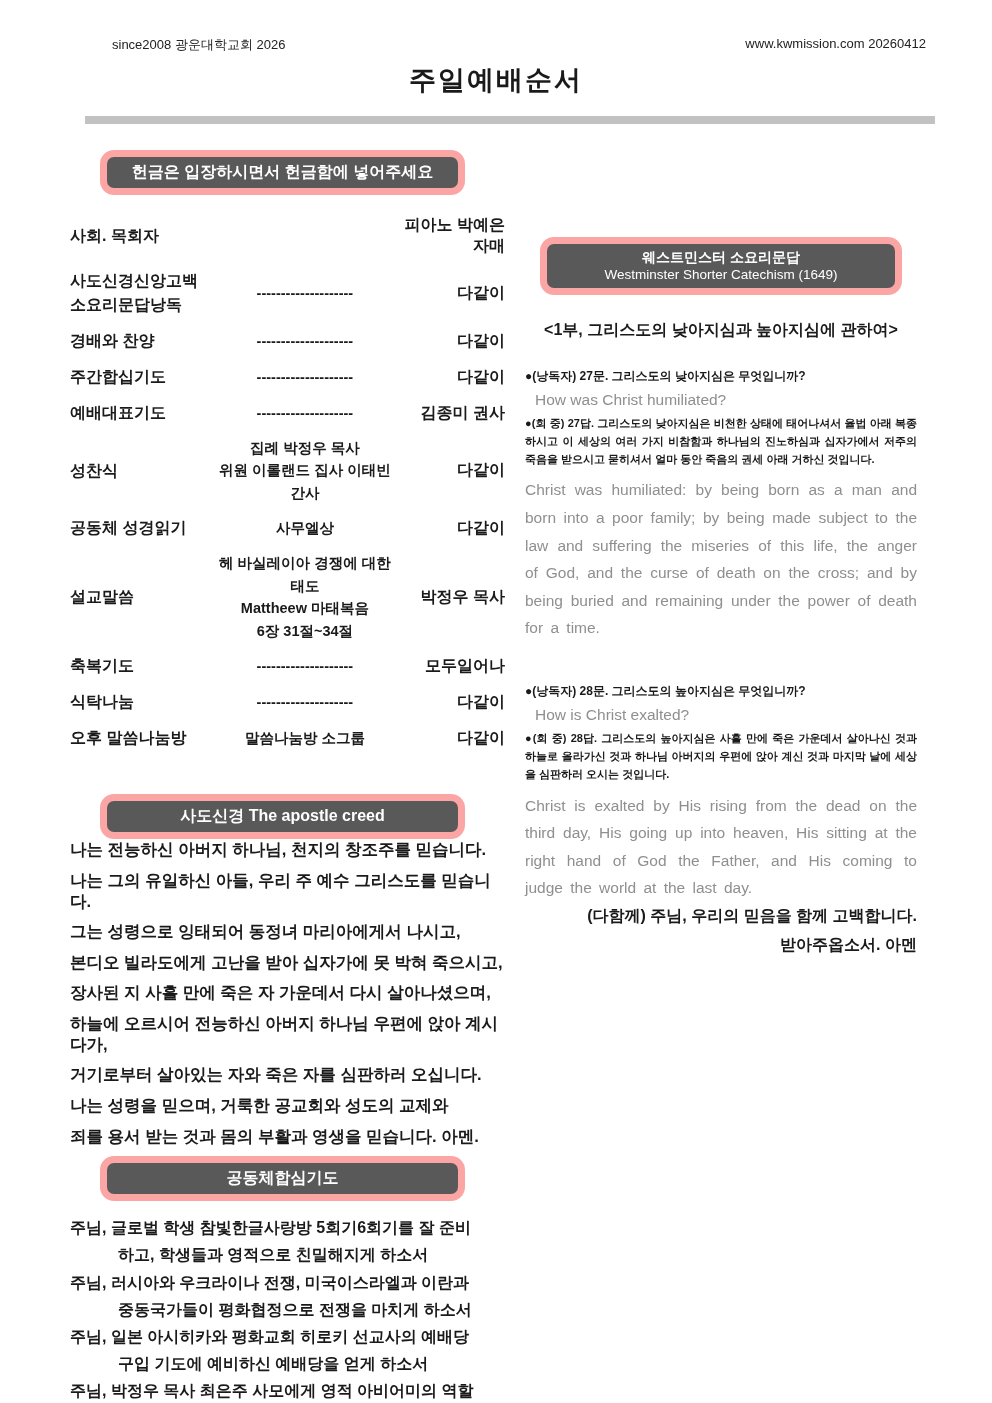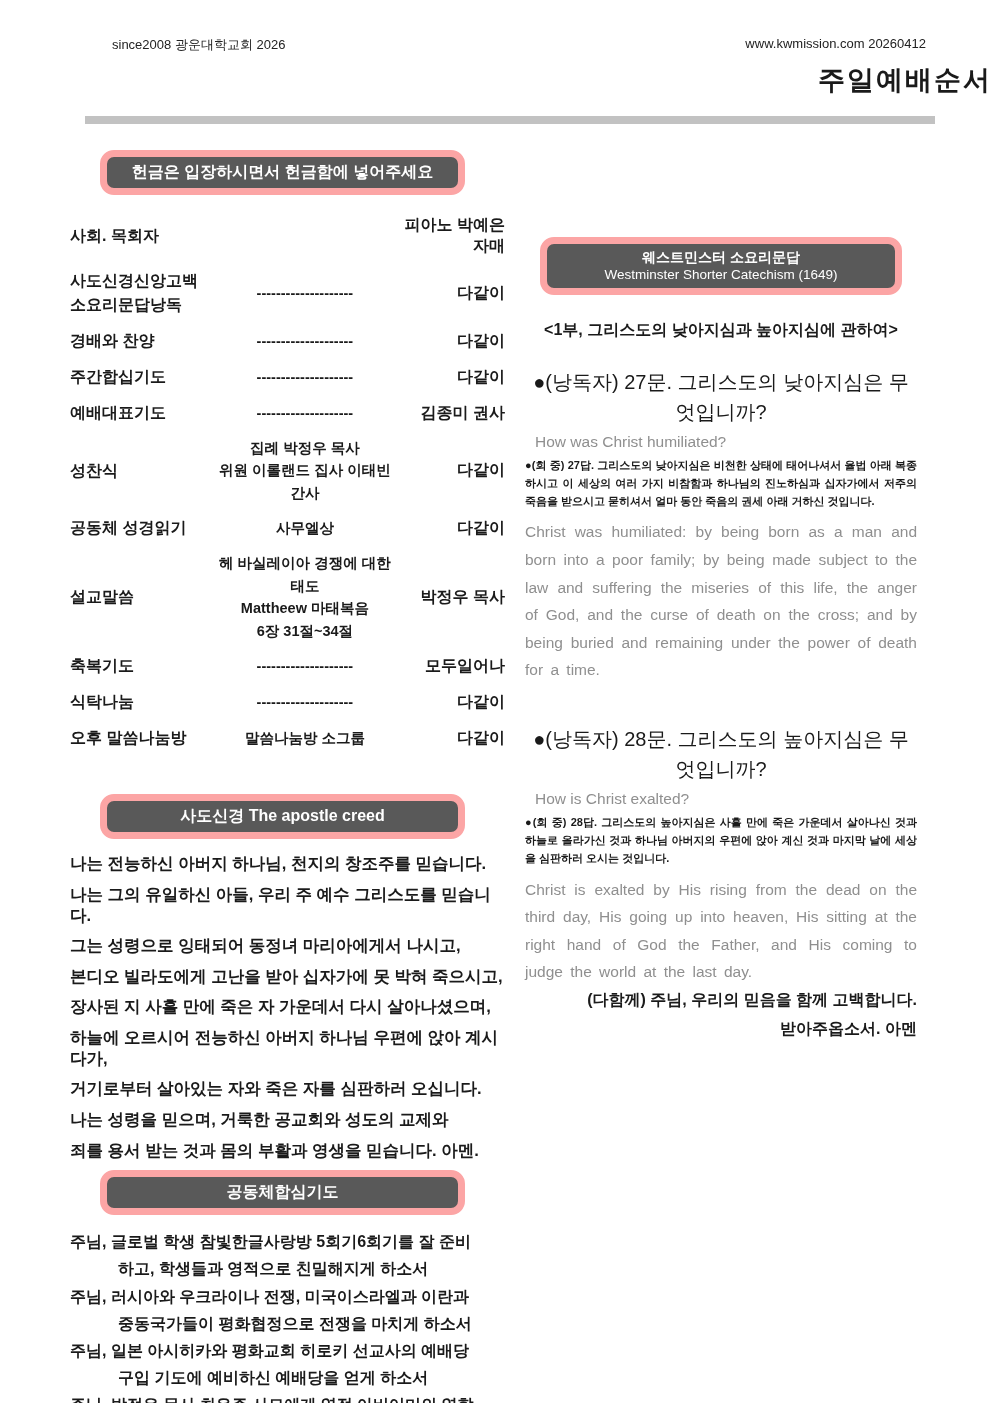--- a/index.html
+++ b/index.html
@@ -13,21 +13,21 @@
   .page {
     width: 992px; height: 1403px; position: relative;
     background: #ffffff; overflow: hidden;
     font-family: "Liberation Sans", sans-serif; color: var(--ink);
   }
   .header-row {
     display: flex; justify-content: space-between;
     padding: 36px 66px 0 66px; font-size: 13px; color: #222; margin-left: 46px;
   }
   .page-title {
-    text-align: right; font-size: 27px; font-weight: bold;
+    text-align: center; font-size: 27px; font-weight: bold;
     margin-top: 8px; letter-spacing: 2px;
   }
   .divider { margin: 18px 0 0 85px; width: 850px; height: 8px; background: var(--divider); }
 
   .columns { display: flex; padding-left: 70px; align-items: flex-start; }
   .col-left { width: 435px; }
   .col-right { width: 392px; margin-left: 20px; }
 
   .banner {
     background: var(--banner-bg); color: #ffffff; border-radius: 14px;
@@ -36,36 +36,36 @@
   }
   .offering-banner { margin: 26px 0 0 30px; width: 365px; font-size: 16px; }
 
   .order-table { margin-top: 14px; }
   .order-row { display: flex; align-items: center; padding: 6px 0; font-weight: bold; }
   .order-item { width: 34%; font-size: 16px; white-space: pre-line; line-height: 1.5; }
   .order-middle { width: 40%; text-align: center; font-size: 14.5px; white-space: pre-line; line-height: 1.55; }
   .order-by { width: 26%; text-align: right; font-size: 16px; }
 
   .creed-banner { margin: 38px 0 0 30px; width: 365px; font-size: 16px; }
-  .creed-text { margin-top: 14px; }
+  .creed-text { }
   .creed-text p { margin: 0 0 10px 0; font-size: 16.5px; font-weight: bold; line-height: 1.25; }
 
   .prayer-banner { margin: 6px 0 0 30px; width: 365px; font-size: 16px; }
   .prayer-list { margin-top: 13px; }
   .prayer-list p { margin: 0; font-size: 16px; font-weight: bold; line-height: 1.7; }
   .prayer-list p.indent { margin-left: 48px; }
 
   .wm-banner { margin: 113px 0 0 15px; width: 362px; padding: 4px 8px; }
   .wm-banner-title { font-size: 14px; line-height: 1.3; }
   .wm-banner-subtitle { font-size: 13.5px; font-weight: normal; line-height: 1.3; }
   .part-heading { text-align: center; font-weight: bold; font-size: 16px; margin-top: 25px; }
 
   .qa-block { margin-top: 26px; }
   .qa-block + .qa-block { margin-top: 40px; }
-  .qa-question { font-weight: normal; font-size: 20px; line-height: 1.5; margin: 0; text-align: center; }
+  .qa-question { font-weight: bold; font-size: 12px; line-height: 1.5; margin: 0; }
   .qa-question-en { color: var(--gray-text); font-size: 15.5px; margin: 3px 0 0 10px; line-height: 1.5; }
   .qa-answer {
     font-weight: bold; font-size: 11px; line-height: 1.62; margin: 4px 0 0 0;
     text-align: justify;
   }
   .qa-answer-en {
     color: var(--gray-text); font-size: 15.5px; line-height: 1.78; margin: 8px 0 0 0;
     text-align: justify; word-spacing: 3px;
   }
   .closing { text-align: right; font-weight: bold; font-size: 16px; line-height: 1.8; }

